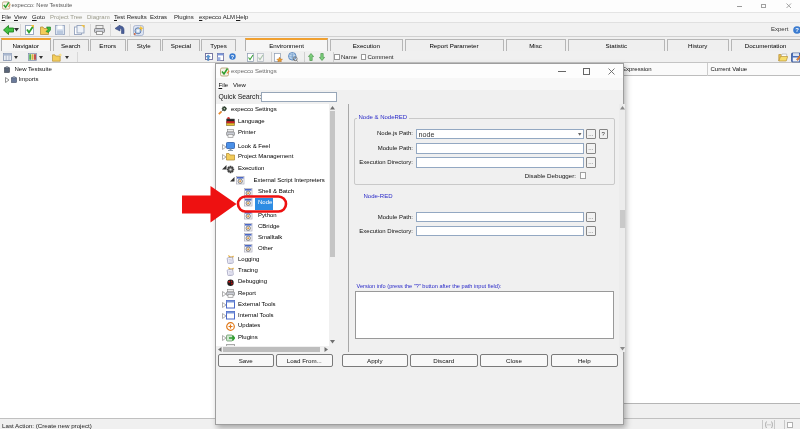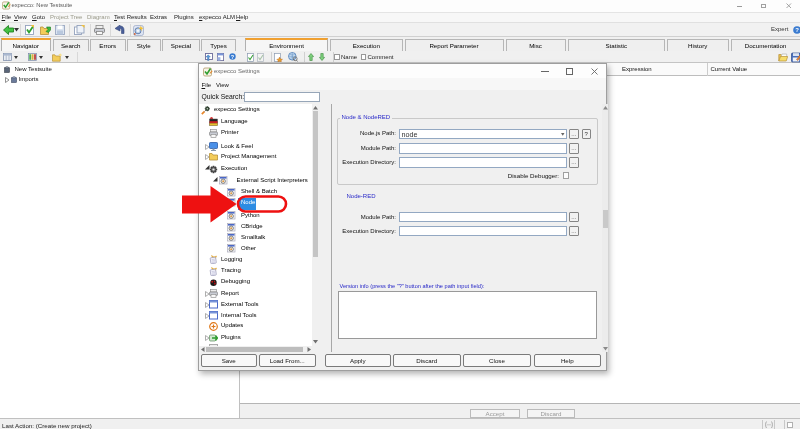--- a/index.html
+++ b/index.html
@@ -251,21 +251,21 @@
         <rect x="0.5" y="0.5" width="8" height="7.5" fill="#fff" stroke="#4a68c8" stroke-width="1"></rect>
         <rect x="0.5" y="0.5" width="8" height="2" fill="#7a95d8"></rect>
       </g>
 <g id="printer">
         <rect x="1.5" y="0.5" width="6" height="2.5" fill="#eee" stroke="#888" stroke-width="0.6"></rect>
         <rect x="0.5" y="3" width="8" height="3.5" rx="0.8" fill="#c9ccd4" stroke="#777" stroke-width="0.6"></rect>
         <rect x="2" y="5.5" width="5" height="3" fill="#f8f8f8" stroke="#888" stroke-width="0.6"></rect>
       </g>
 </defs>
   </svg>
-<div id="dlg" class="a" style="left:198px;top:63px;width:408.5px;height:308px;background:#f0f0f0;border:1px solid #9e9e9e;box-shadow:2px 3px 6px rgba(0,0,0,0.3)">
+<div id="dlg" class="a" style="left:215px;top:63px;width:408.5px;height:362px;background:#f0f0f0;border:1px solid #9e9e9e;box-shadow:2px 3px 6px rgba(0,0,0,0.3)">
 
   <div class="a" style="left:0;top:0;width:406.5px;height:14px;background:#fdfdfd">
     <svg class="a" style="left:4px;top:2.5px" width="10" height="10" viewBox="0 0 10 10">
         <rect x="0.5" y="1" width="8" height="8" rx="1.5" fill="#f7f3e8" stroke="#b09a6a" stroke-width="0.8"></rect>
         <path d="M2 4.5 L4 7 L7.5 1.5" stroke="#2f9e2f" stroke-width="1.6" fill="none"></path>
         <path d="M6.5 6 L9 3.5 L9.6 4.3 L7.2 6.8 Z" fill="#e8872a"></path>
       </svg>
     <div class="a txt" style="left:15px;top:4px;font-size:6px;color:#6a6a6a">expecco Settings</div>
     <div class="a" style="left:342px;top:7px;width:8px;height:1px;background:#666"></div>
     <div class="a" style="left:367px;top:3.5px;width:7px;height:7px;border:1px solid #666"></div>

